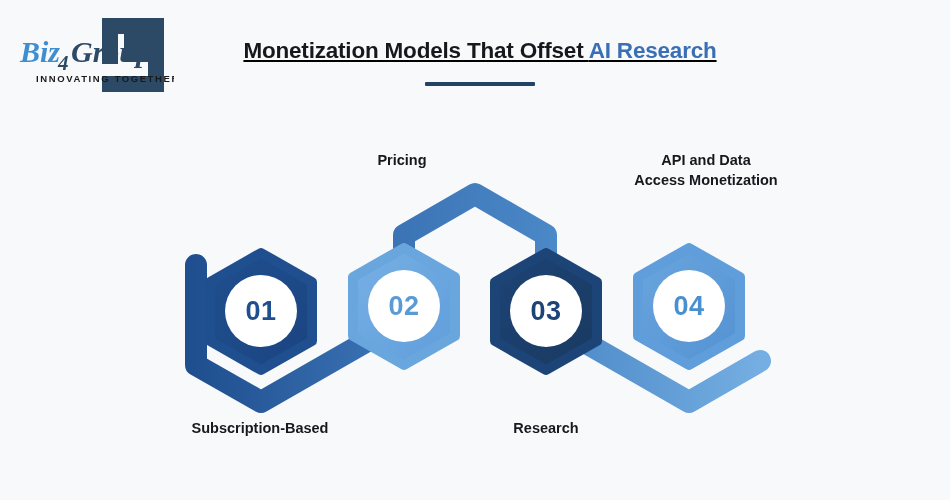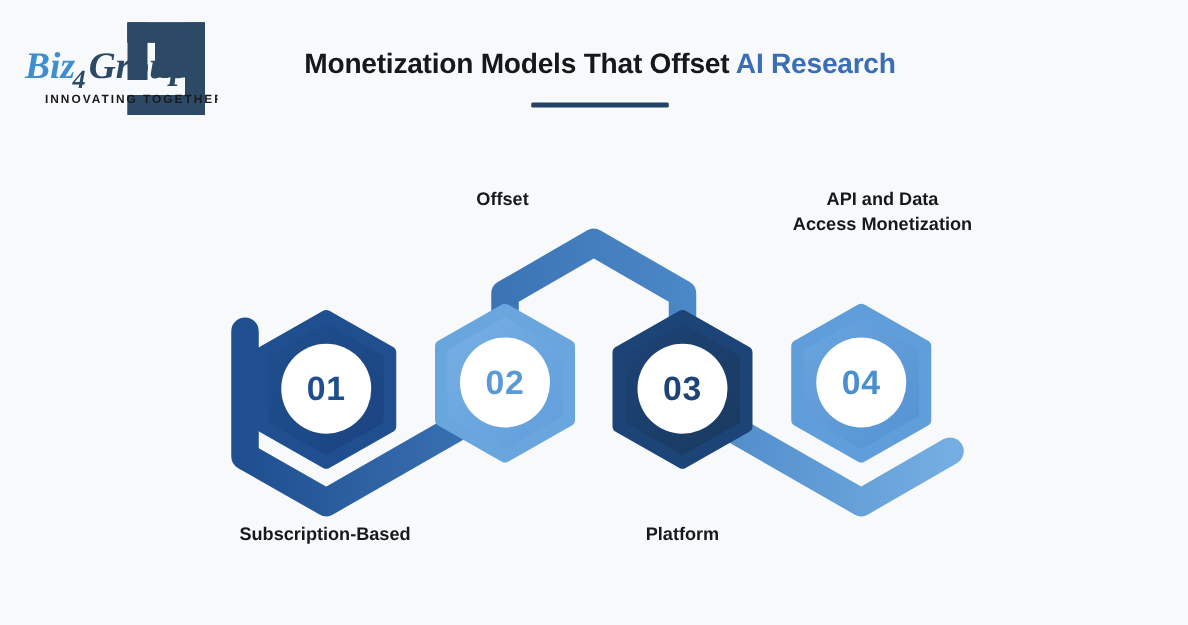--- a/index.html
+++ b/index.html
@@ -15,20 +15,21 @@
   #logo {
     position:absolute; left:14px; top:14px;
     width:160px; height:82px;
   }
   #logo svg { display:block; }
 
   
   #title-block {
     position:absolute; left:200px; top:36px; width:560px;
     text-align:center;
+    text-decoration:underline;
   }
   #title-line1, #title-line2 {
     font-size:22.5px; font-weight:700; line-height:30px;
     letter-spacing:-0.2px;
   }
   .t-dark { color:#16181d; }
   .t-blue { color:#3a6fb5; }
   #title-underline {
     width:110px; height:4px; background:#234264;
     margin:16px auto 0; border-radius:1px;
@@ -148,21 +149,21 @@
       <circle cx="689" cy="176" r="36" fill="#ffffff"></circle>
       <text x="689" y="176" class="hex-num" fill="#4a8fd0" text-anchor="middle" dominant-baseline="central">04</text>
     </g>
   </svg>
 </div>
 
 <div class="step-label" id="label-1">
   <div>Subscription-Based</div>
 </div>
 <div class="step-label" id="label-2">
-  <div>Offset</div>
+  <div>Pricing</div>
 </div>
 <div class="step-label" id="label-3">
-  <div>Platform</div>
+  <div>Research</div>
 </div>
 <div class="step-label" id="label-4">
   <div>API and Data</div>
   <div>Access Monetization</div>
 </div>
 
 </body></html>

